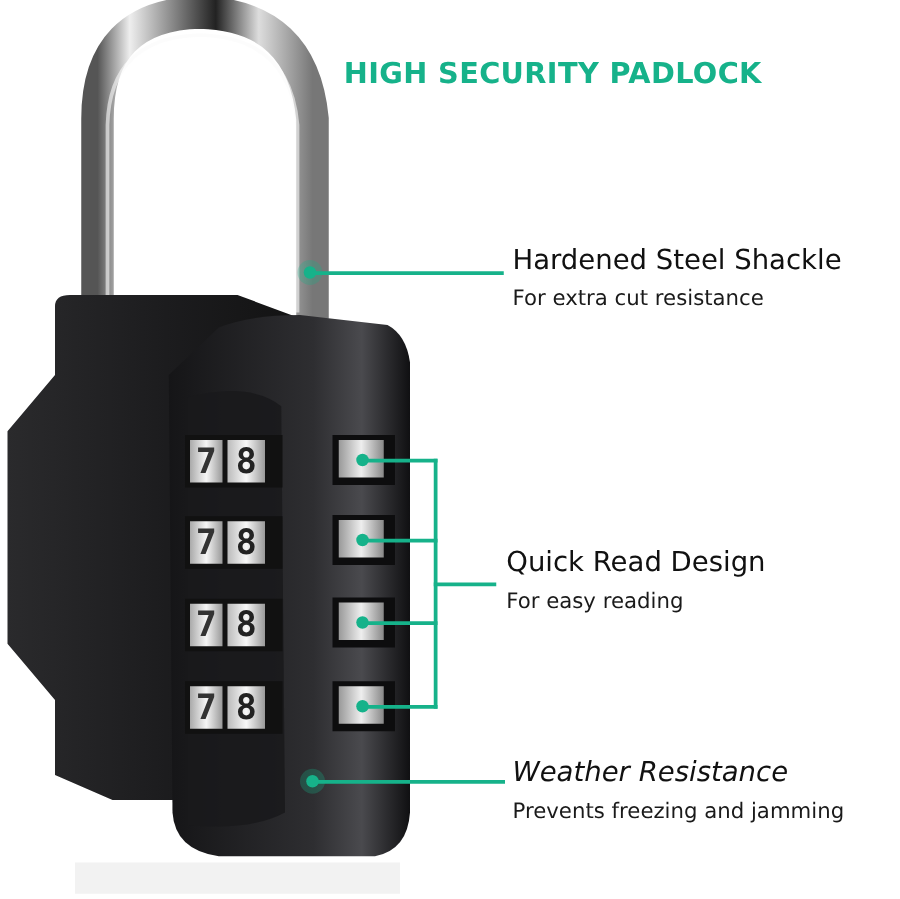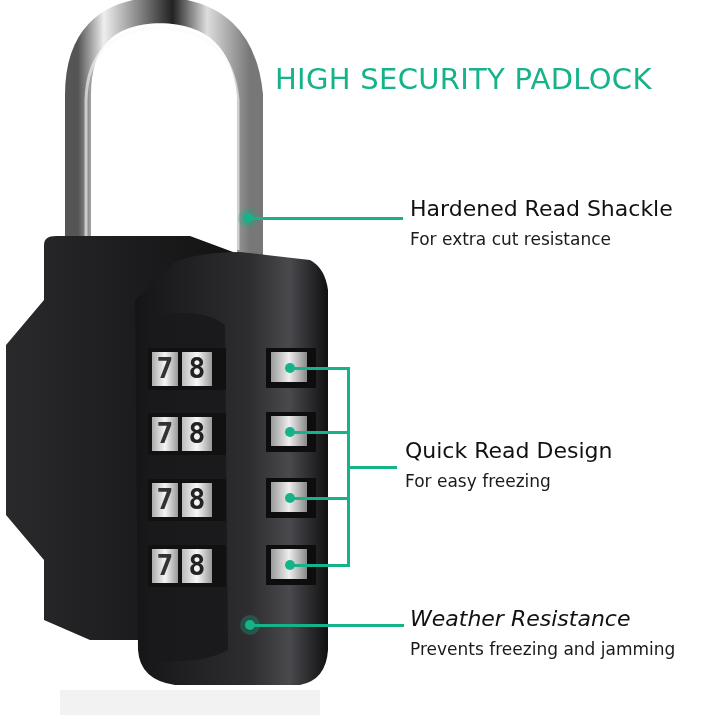--- a/index.html
+++ b/index.html
@@ -1,17 +1,17 @@
 <!DOCTYPE html>
 <html><head>
 <meta charset="utf-8">
 <style>
   html,body{margin:0;padding:0;background:#fff;}
   body{width:720px;height:719px;position:relative;overflow:hidden;font-family:"DejaVu Sans","Liberation Sans",sans-serif;}
-  .title{position:absolute;left:275px;top:46px;font-family:"DejaVu Sans",sans-serif;font-weight:normal;font-size:29px;letter-spacing:0.3px;white-space:nowrap;margin-top:16px;}
+  .title{position:absolute;left:275px;top:46px;font-family:"DejaVu Sans",sans-serif;font-weight:bold;font-size:23px;letter-spacing:0.3px;white-space:nowrap;}
   .feat-h{position:absolute;font-size:22px;color:#111;white-space:nowrap;}
   .feat-s{position:absolute;font-size:17px;color:#1a1a1a;white-space:nowrap;}
   .line{position:absolute;height:3px;}
   .vline{position:absolute;width:3px;}
   .dot{position:absolute;width:10px;height:10px;border-radius:50%;box-shadow:0 0 0 5px rgba(22,178,138,0.28);}
   svg{position:absolute;left:0;top:0;}
 </style>
 </head>
 <body>
 
@@ -80,32 +80,32 @@
     <div style="position:absolute;left:5px;top:4px;width:36px;height:30px;background:linear-gradient(90deg,#999,#eee,#888);"></div>
   </div>
 <div style="position:absolute;left:266px;top:545px;width:50px;height:40px;background:#0d0d0e;">
     <div style="position:absolute;left:5px;top:4px;width:36px;height:30px;background:linear-gradient(90deg,#999,#eee,#888);"></div>
   </div>
 
 <div class="title" style="color:#16b28a;">HIGH SECURITY PADLOCK</div>
 
 <div class="dot" style="left:243px;top:213px;background:#16b28a;"></div>
 <div class="line" style="left:250px;top:217px;width:153px;background:#16b28a;"></div>
-<div class="feat-h" style="left:410px;top:196px;">Hardened Read Shackle</div>
+<div class="feat-h" style="left:410px;top:196px;">Hardened Steel Shackle</div>
 <div class="feat-s" style="left:410px;top:229px;text-align:center;">For extra cut resistance</div>
 
 <div class="dot" style="left:285px;top:363px;background:#16b28a;box-shadow:none;"></div>
 <div class="dot" style="left:285px;top:427px;background:#16b28a;box-shadow:none;"></div>
 <div class="dot" style="left:285px;top:493px;background:#16b28a;box-shadow:none;"></div>
 <div class="dot" style="left:285px;top:560px;background:#16b28a;box-shadow:none;"></div>
 <div class="line" style="left:290px;top:367px;width:60px;background:#16b28a;"></div>
 <div class="line" style="left:290px;top:431px;width:60px;background:#16b28a;"></div>
 <div class="line" style="left:290px;top:497px;width:60px;background:#16b28a;"></div>
 <div class="line" style="left:290px;top:564px;width:60px;background:#16b28a;"></div>
 <div class="vline" style="left:347px;top:367px;height:200px;background:#16b28a;"></div>
 <div class="line" style="left:347px;top:466px;width:50px;background:#16b28a;"></div>
 <div class="feat-h" style="left:405px;top:438px;text-align:center;">Quick Read Design</div>
-<div class="feat-s" style="left:405px;top:471px;">For easy freezing</div>
+<div class="feat-s" style="left:405px;top:471px;">For easy reading</div>
 
 <div class="dot" style="left:245px;top:620px;background:#16b28a;"></div>
 <div class="line" style="left:252px;top:624px;width:152px;background:#16b28a;"></div>
 <div class="feat-h" style="left:410px;top:606px;font-style:italic;">Weather Resistance</div>
 <div class="feat-s" style="left:410px;top:639px;">Prevents freezing and jamming</div>
 
 </body></html>

